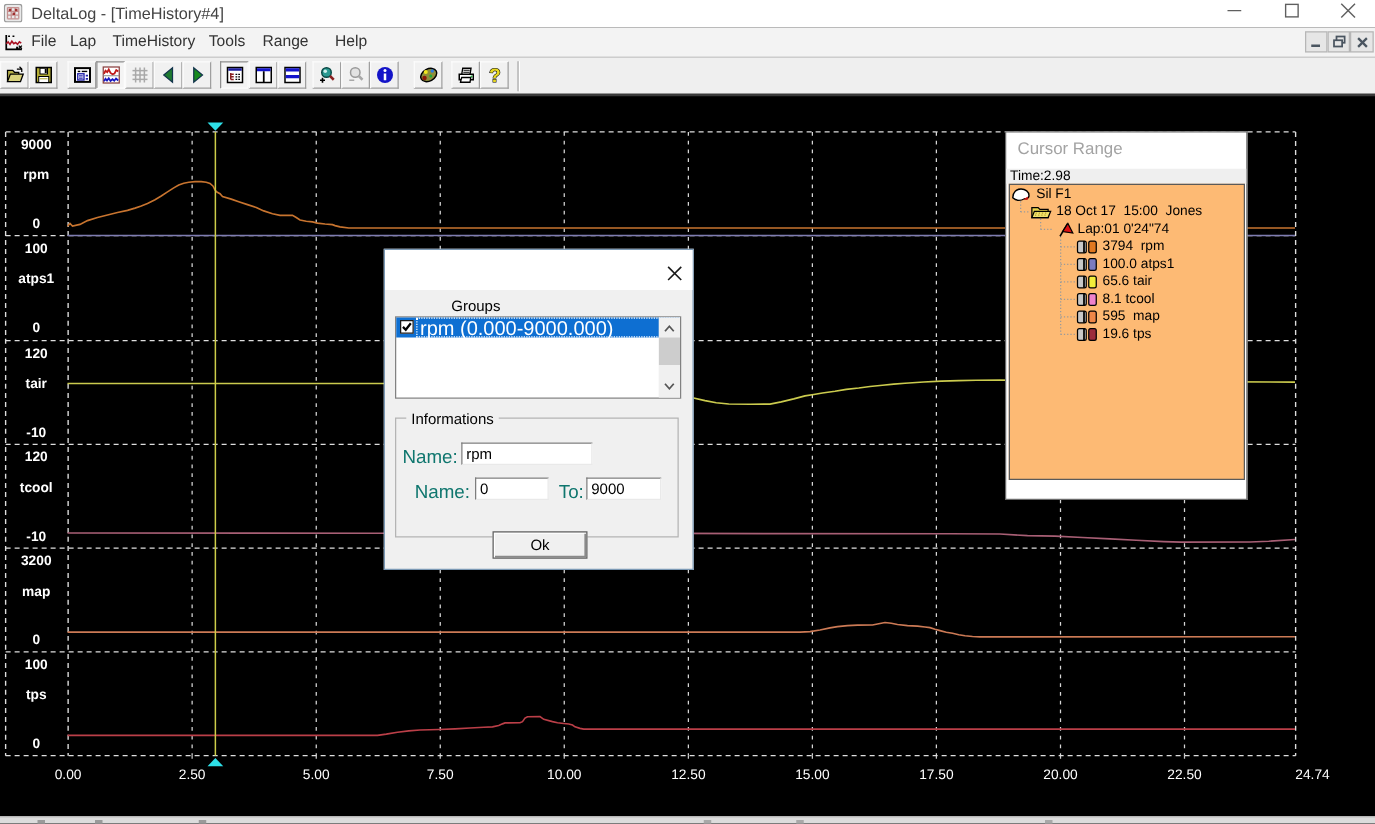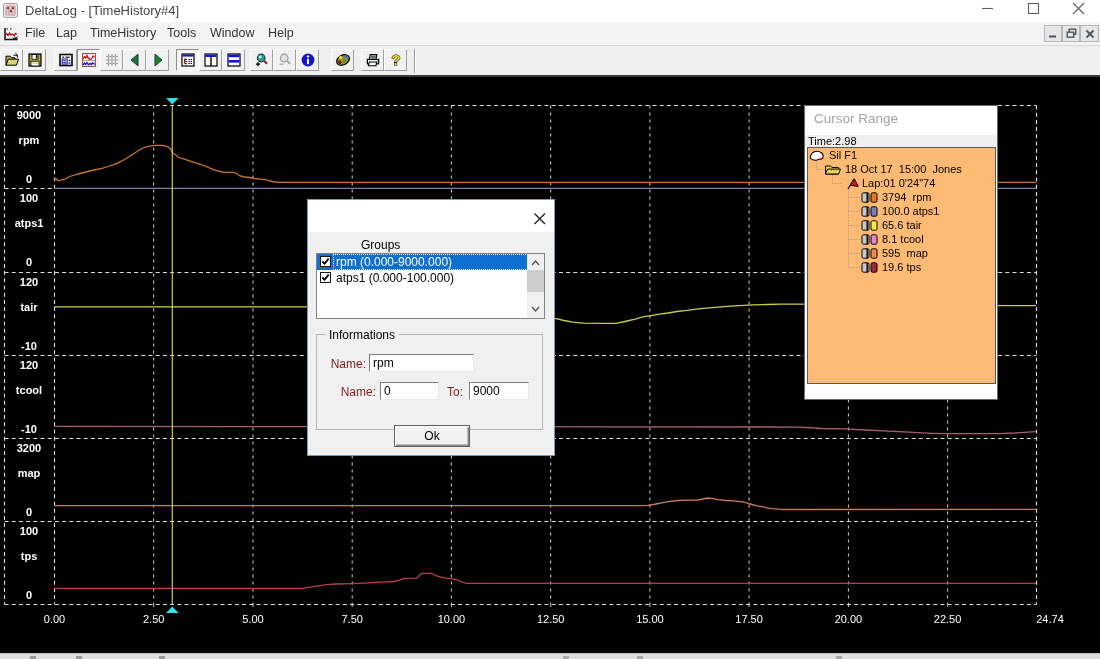--- a/index.html
+++ b/index.html
@@ -40,30 +40,30 @@
 #dlg { position:absolute; left:307px; top:199px; width:248px; height:257px; background:#f0f0f0;
   border:1px solid #7b99b5; }
 #dlg-title { position:absolute; left:0; top:0; width:246px; height:32px; background:#fff; }
 #dlg-groups { position:absolute; left:9px; top:38px; font-size:12px; color:#000;margin-left:44px; }
 #dlg-list { position:absolute; left:8px; top:53px; width:229px; height:66px; background:#fff;
   border:1px solid #828282; }
 .lrow { position:relative; height:15.5px; display:flex; align-items:center; }
 .lrow.sel { background:#0e6fd2; }
 .lrow .cb { position:absolute; left:3px; top:2px; width:11px; height:11px; background:#fff;
   border:1.4px solid #1a1a1a; display:flex; align-items:center; justify-content:center; }
-.lrow .ltxt { position:absolute; left:19px; top:1px; font-size:12px; color:#000; white-space:pre; }
+.lrow .ltxt { position:absolute; left:19px; top:1px; font-size:16px; color:#000; white-space:pre; }
 .lrow.sel .ltxt { color:#fff; }
 .lrow.sel:after { content:""; position:absolute; left:16px; top:0; right:0; bottom:0;
   border:1px dotted #fff; }
 #dlg-scroll { position:absolute; right:0; top:0; width:17px; height:64px; background:#f0f0f0; }
 #dlg-info { position:absolute; left:8px; top:134px; width:227px; height:96px;
   border:1px solid #b4b4b4; }
 #dlg-info legend { position:absolute; left:8px; top:-7px; background:#f0f0f0; padding:0 4px;
   font-size:12px; color:#000; }
-.dlab { position:absolute; font-size:12px; color:#7f1d1d; }
+.dlab { position:absolute; font-size:15px; color:#0f766e; }
 .dfield { position:absolute; background:#fff; border:1px solid #7e7e7e;
   border-right-color:#e9e9e9; border-bottom-color:#e9e9e9; font-size:12px; color:#000;
   padding-left:3px; display:flex; align-items:center; }
 #dlg-ok { position:absolute; left:86px; top:225px; width:76px; height:22px; background:#f0f0f0;
   border:1px solid #606060; box-shadow:inset 1px 1px 0 #fff, inset -1.5px -1.5px 0 #8a8a8a;
   font-size:12px; color:#000; text-align:center; line-height:21px; }
 .plab { font:bold 11px "Liberation Sans",sans-serif; fill:#fff; text-anchor:middle; }
 .xlab { font:11px "Liberation Sans",sans-serif; fill:#fff; text-anchor:middle; }
 </style></head>
 <body>
@@ -172,21 +172,21 @@
  <svg width="16" height="16" viewBox="0 0 16 16" style="position:absolute;left:3px;top:4px">
    <path d="M2 2 V13.5 H14.5" fill="none" stroke="#000" stroke-width="1.4"></path>
    <path d="M3.5 3 H5 M7 3 H8.5" stroke="#000" stroke-width="1.2"></path>
    <polyline points="2,9 3.5,7.5 5,9.5 6.5,7 8,9 9.5,8 11,9.5 12.5,7.5 14,8.5" fill="none" stroke="#aa1122" stroke-width="1.3"></polyline>
    <path d="M12 10.5 l2.5 2.5 M12 13 l2.5 -2.5 M10 11.5 l1.5 1.5 M10 13 l1.5 -1.5" stroke="#000" stroke-width="1"></path>
  </svg>
  <div class="mi" style="left:25px">File</div>
  <div class="mi" style="left:56px">Lap</div>
  <div class="mi" style="left:90px">TimeHistory</div>
  <div class="mi" style="left:167px">Tools</div>
- <div class="mi" style="left:210px">Window</div>
+ <div class="mi" style="left:210px">Range</div>
  <div class="mi" style="left:268px">Help</div>
  <div class="mdib" style="left:1044px">
         <svg width="10" height="10" viewBox="0 0 10 10">
           <line x1="1" y1="7.5" x2="8" y2="7.5" stroke="#4a5560" stroke-width="2"></line>
         </svg>
       </div>
  <div class="mdib" style="left:1062px">
         <svg width="11" height="11" viewBox="0 0 11 11">
           <g fill="none" stroke="#4a5560" stroke-width="1.4">
             <rect x="3.2" y="1.2" width="6.5" height="5"></rect>
@@ -414,28 +414,20 @@
  <div id="dlg-groups">Groups</div>
  <div id="dlg-list">
 <div class="lrow sel">
 <span class="cb">
             <svg width="9" height="9" viewBox="0 0 10 10">
               <path d="M1.5 5 L4 7.5 L8.5 1.8" fill="none" stroke="#000" stroke-width="2"></path>
             </svg>
           </span>
 <span class="ltxt">rpm (0.000-9000.000)</span>
         </div>
-<div class="lrow">
-<span class="cb">
-            <svg width="9" height="9" viewBox="0 0 10 10">
-              <path d="M1.5 5 L4 7.5 L8.5 1.8" fill="none" stroke="#000" stroke-width="2"></path>
-            </svg>
-          </span>
-<span class="ltxt">atps1 (0.000-100.000)</span>
-        </div>
   <div id="dlg-scroll">
    <svg width="17" height="64" viewBox="0 0 17 64">
     <rect x="0" y="0" width="17" height="64" fill="#f0f0f0"></rect>
     <rect x="0" y="16" width="17" height="22" fill="#cdcdcd"></rect>
     <polyline points="5,11 8.5,7 12,11" fill="none" stroke="#555" stroke-width="1.4"></polyline>
     <polyline points="5,53 8.5,57 12,53" fill="none" stroke="#555" stroke-width="1.4"></polyline>
    </svg>
   </div>
  </div>
  <div id="dlg-info">

